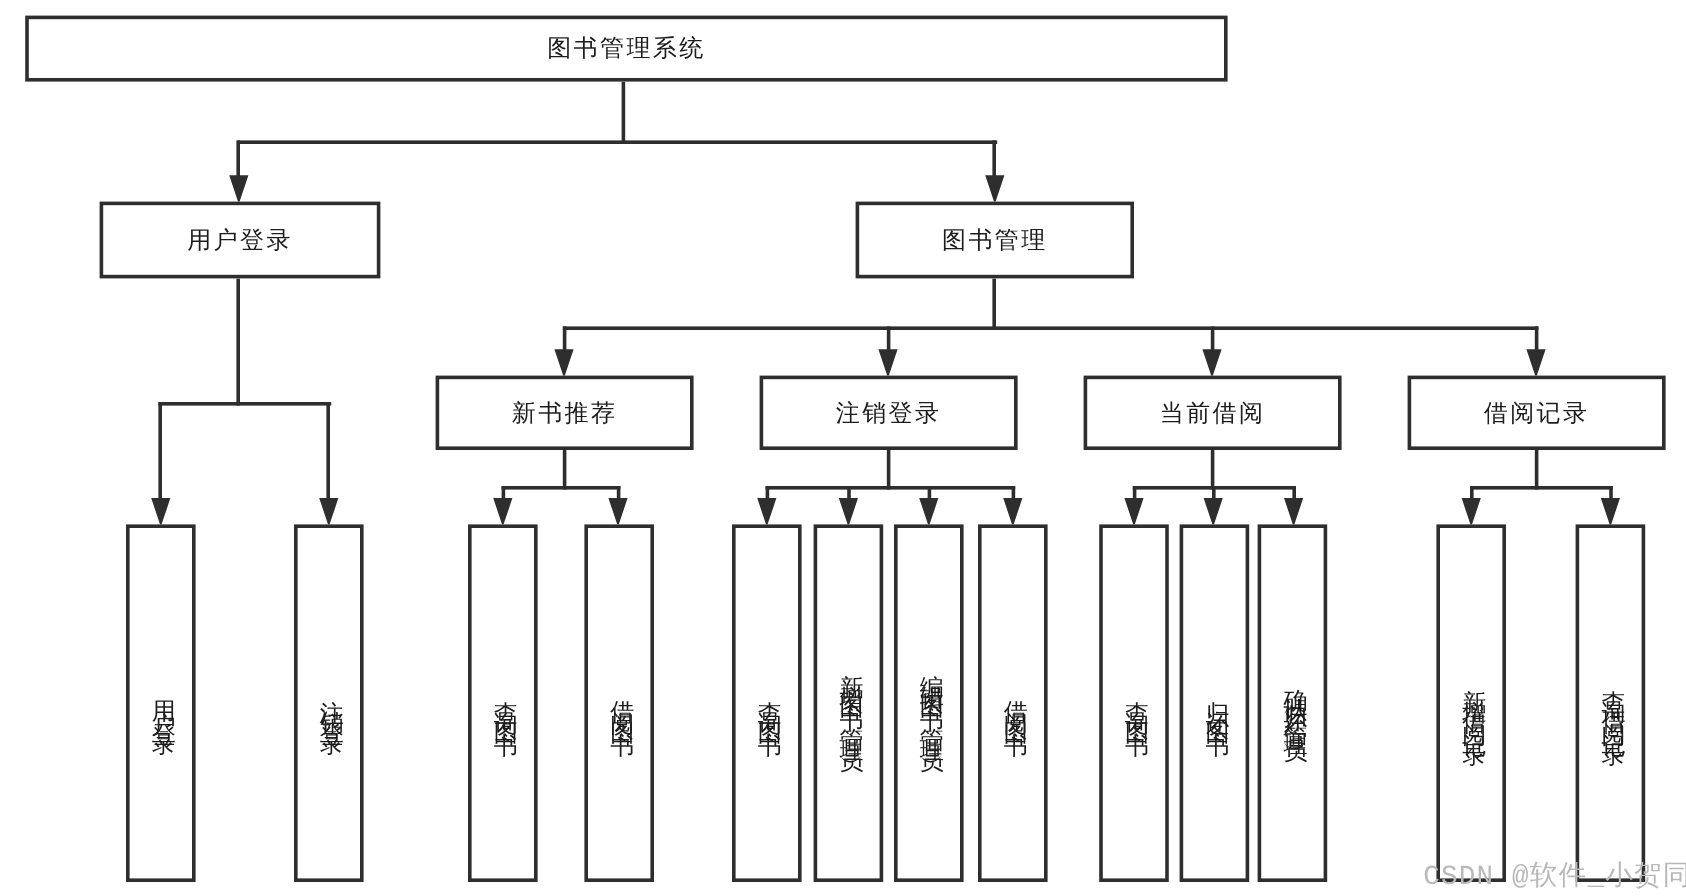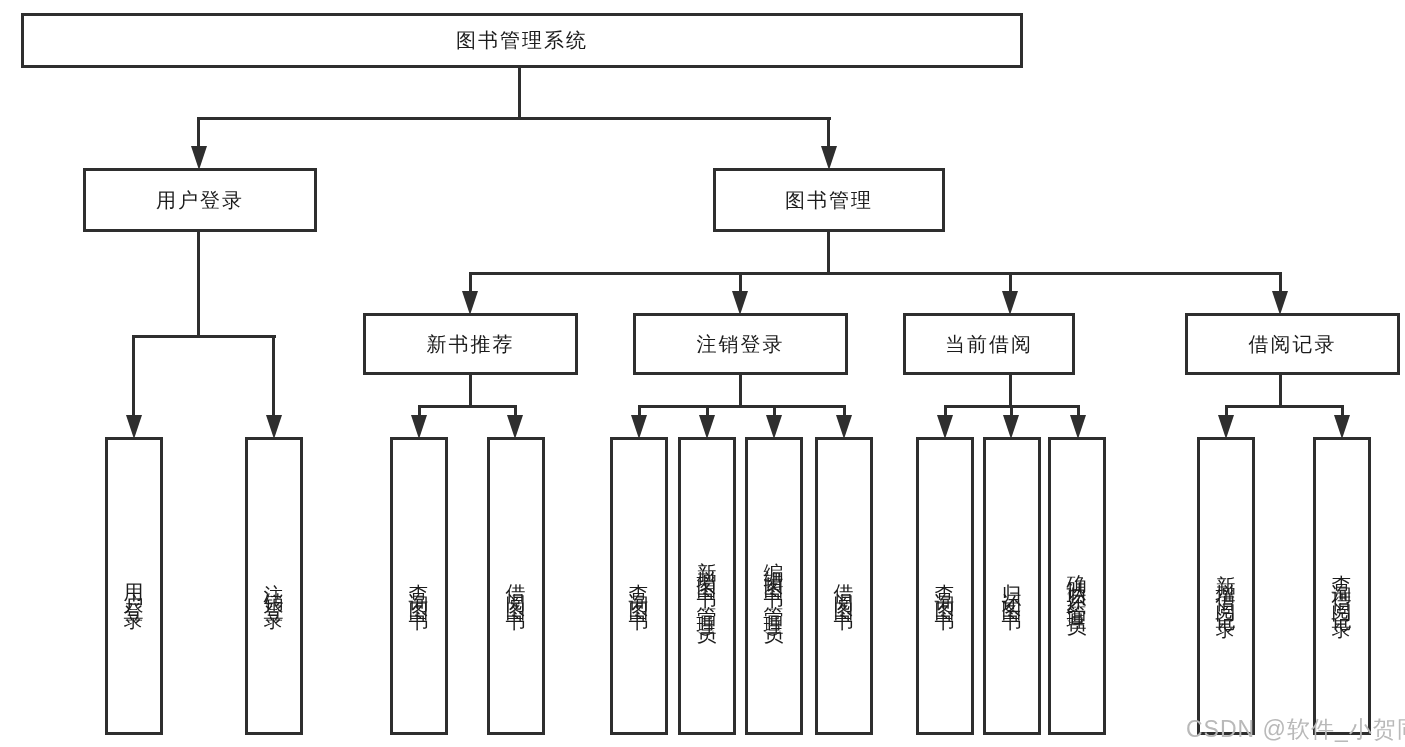--- a/index.html
+++ b/index.html
@@ -9,20 +9,21 @@
     --bg:#ffffff;
     --watermark:#b9b9b9;
   }
   html,body{margin:0;padding:0;}
   body{background:var(--bg);font-family:"Liberation Sans","DejaVu Sans",sans-serif;}
   .canvas{
     position:relative;
     width:1405px;height:747px;
     background:var(--bg);
     overflow:hidden;
+    font-family:Liberation Mono, monospace;
   }
   .box-h{
     position:absolute;box-sizing:border-box;
     border:3px solid var(--line);
     background:var(--box-bg);
     display:flex;align-items:center;justify-content:center;
     color:var(--text);font-size:20px;letter-spacing:2px;
     z-index:2;
   }
   .box-v{
@@ -128,24 +129,24 @@
   <div class="box-h" style="left:713px;top:168px;width:232px;height:64px;">
     <span>图书管理</span>
   </div>
 
   <div class="box-h" style="left:363px;top:313px;width:215px;height:62px;">
     <span>新书推荐</span>
   </div>
   <div class="box-h" style="left:633px;top:313px;width:215px;height:62px;">
     <span>注销登录</span>
   </div>
-  <div class="box-h" style="left:903px;top:313px;width:172px;height:62px;">
+  <div class="box-h" style="left:903px;top:313px;width:215px;height:62px;">
     <span>当前借阅</span>
   </div>
-  <div class="box-h" style="left:1173px;top:313px;width:215px;height:62px;margin-left:12px;">
+  <div class="box-h" style="left:1173px;top:313px;width:215px;height:62px;">
     <span>借阅记录</span>
   </div>
 
   <div class="box-v" style="left:105px;top:437px;width:58px;height:298px;">
     <span class="vtext">用户登录</span>
   </div>
   <div class="box-v" style="left:245px;top:437px;width:58px;height:298px;">
     <span class="vtext">注销登录</span>
   </div>
 

